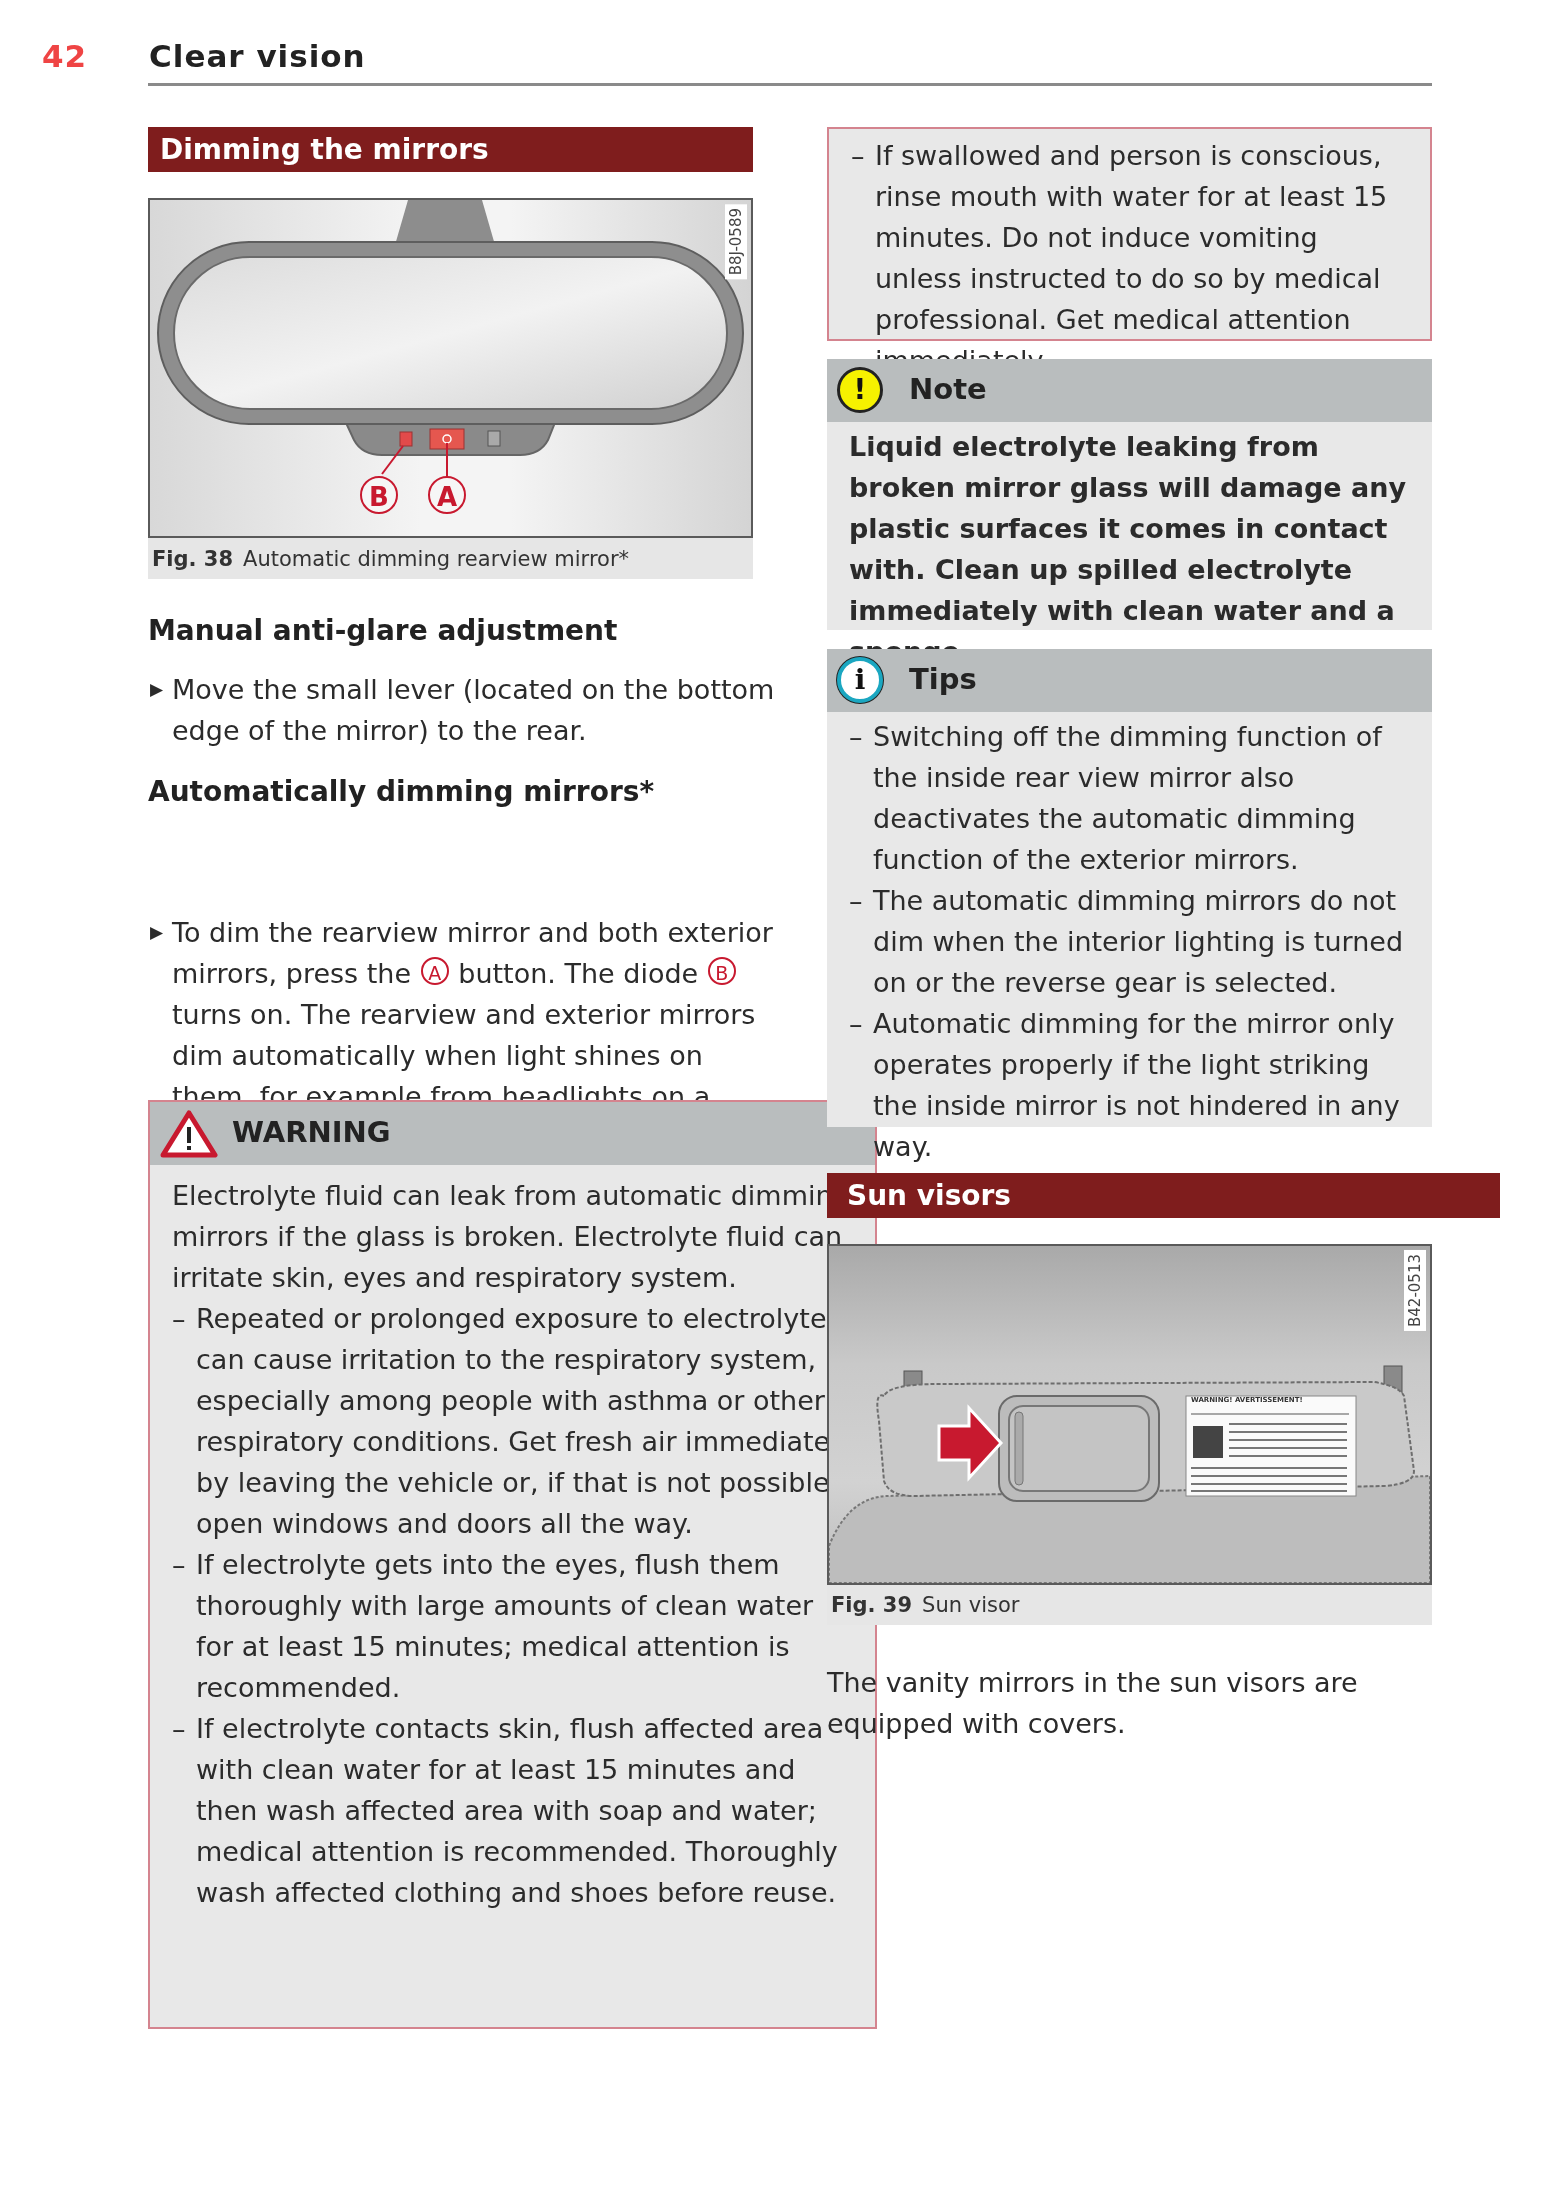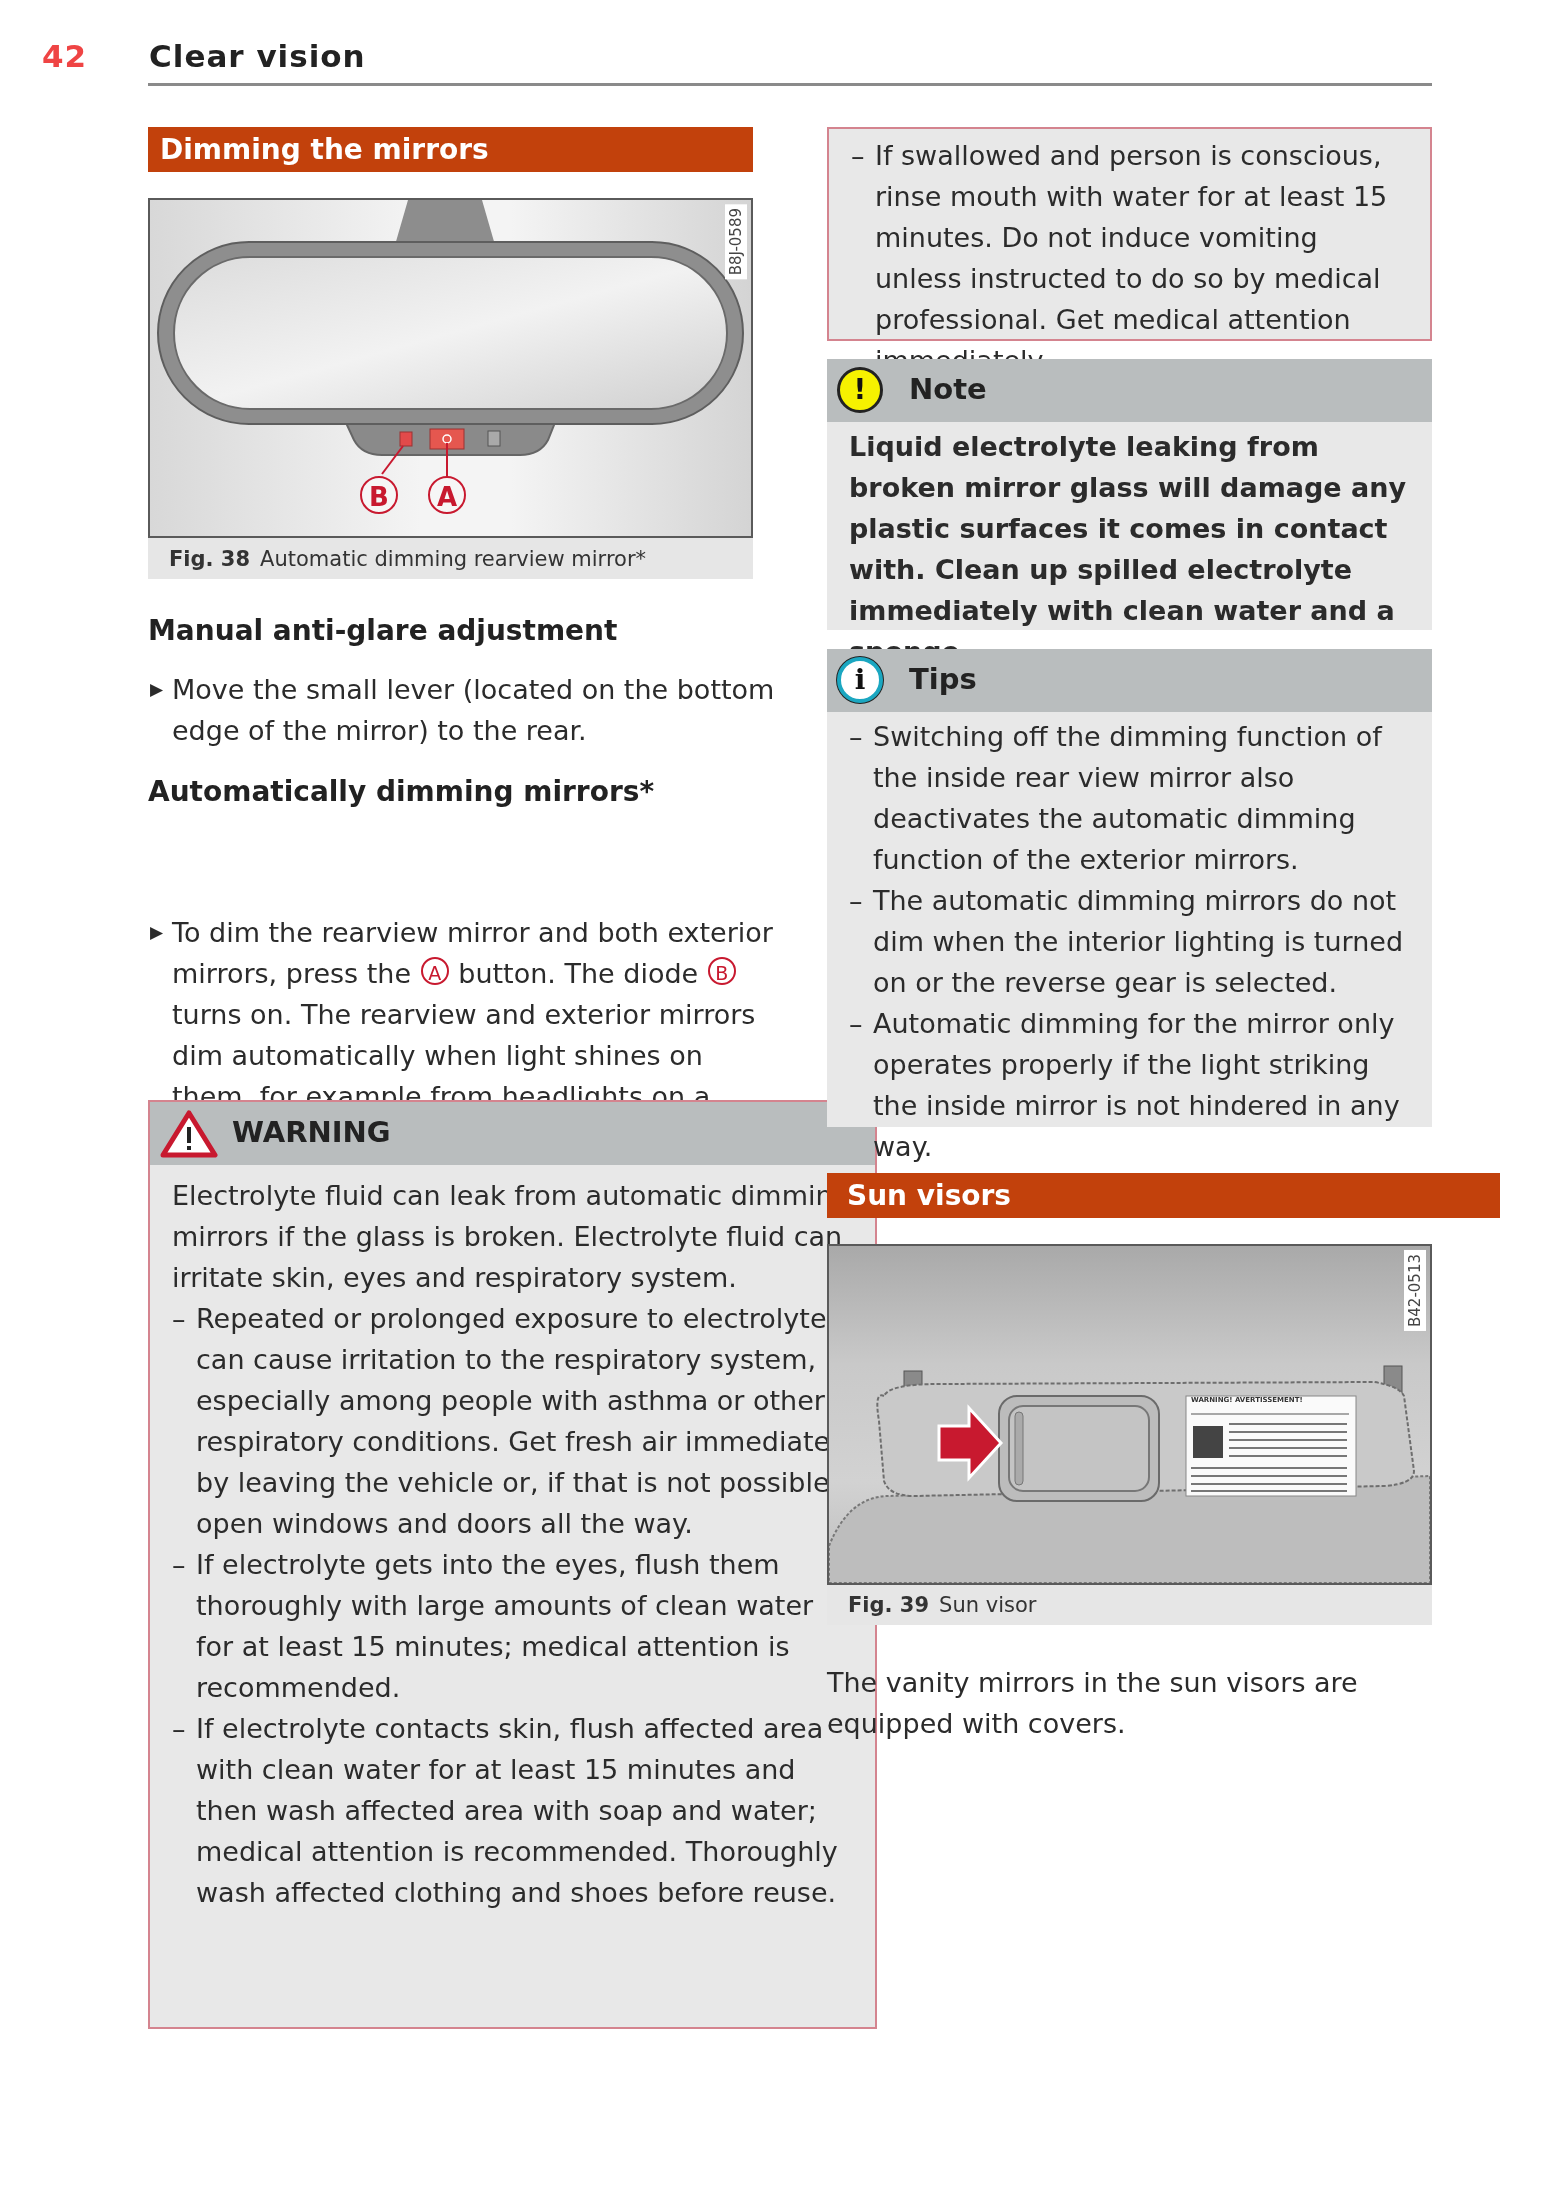--- a/index.html
+++ b/index.html
@@ -3,26 +3,26 @@
 <meta charset="utf-8">
 <style>
   html, body { margin: 0; padding: 0; background: #ffffff; }
   body { width: 1557px; height: 2208px; position: relative; overflow: hidden;
          font-family: "DejaVu Sans", "Liberation Sans", sans-serif; color: #2b2b2b; }
   .abs { position: absolute; }
   .page-num { left: 42px; top: 38px; font-size: 31px; font-weight: bold; color: #ef4444; letter-spacing: 1px; }
   .chapter { left: 149px; top: 38px; font-size: 31px; font-weight: bold; color: #222; letter-spacing: 1px; }
   .rule { left: 148px; top: 83px; width: 1284px; height: 3px; background: #8a8a8a; }
 
-  .redbar { background: #c2410c; color: #fff; font-size: 28px; font-weight: bold;
+  .redbar { background: #7f1d1d; color: #fff; font-size: 28px; font-weight: bold;
             box-sizing: border-box; padding-left: 12px; line-height: 45px; height: 45px; }
 
   .fig { background: #e6e6e6; }
   .fig-img { position: absolute; left: 0; top: 0; right: 0; overflow: hidden; border: 2px solid #5a5a5a; box-sizing: border-box; }
-  .fig-cap { position: absolute; left: 21px; font-size: 21px; color: #333; }
+  .fig-cap { position: absolute; left: 4px; font-size: 21px; color: #333; }
   .fig-cap b { margin-right: 10px; }
   .fig-code { position: absolute; right: 4px; top: 4px; background: #fff; color: #444; font-size: 15px;
               writing-mode: vertical-rl; transform: rotate(180deg); padding: 4px 2px; font-family: "DejaVu Sans", sans-serif; }
 
   .body-text { font-size: 27px; line-height: 41px; color: #2b2b2b; }
   .subhead { font-size: 28px; font-weight: bold; color: #222; }
   .bullet { position: relative; padding-left: 24px; }
   .bullet .tri { position: absolute; left: 2px; top: 0; font-size: 17px; }
   .circ { display: inline-block; width: 28px; height: 28px; line-height: 28px; border: 2px solid #c8192f; border-radius: 50%;
           color: #c8192f; text-align: center; font-size: 19px; box-sizing: border-box; vertical-align: 3px; margin: 0 1px; }

